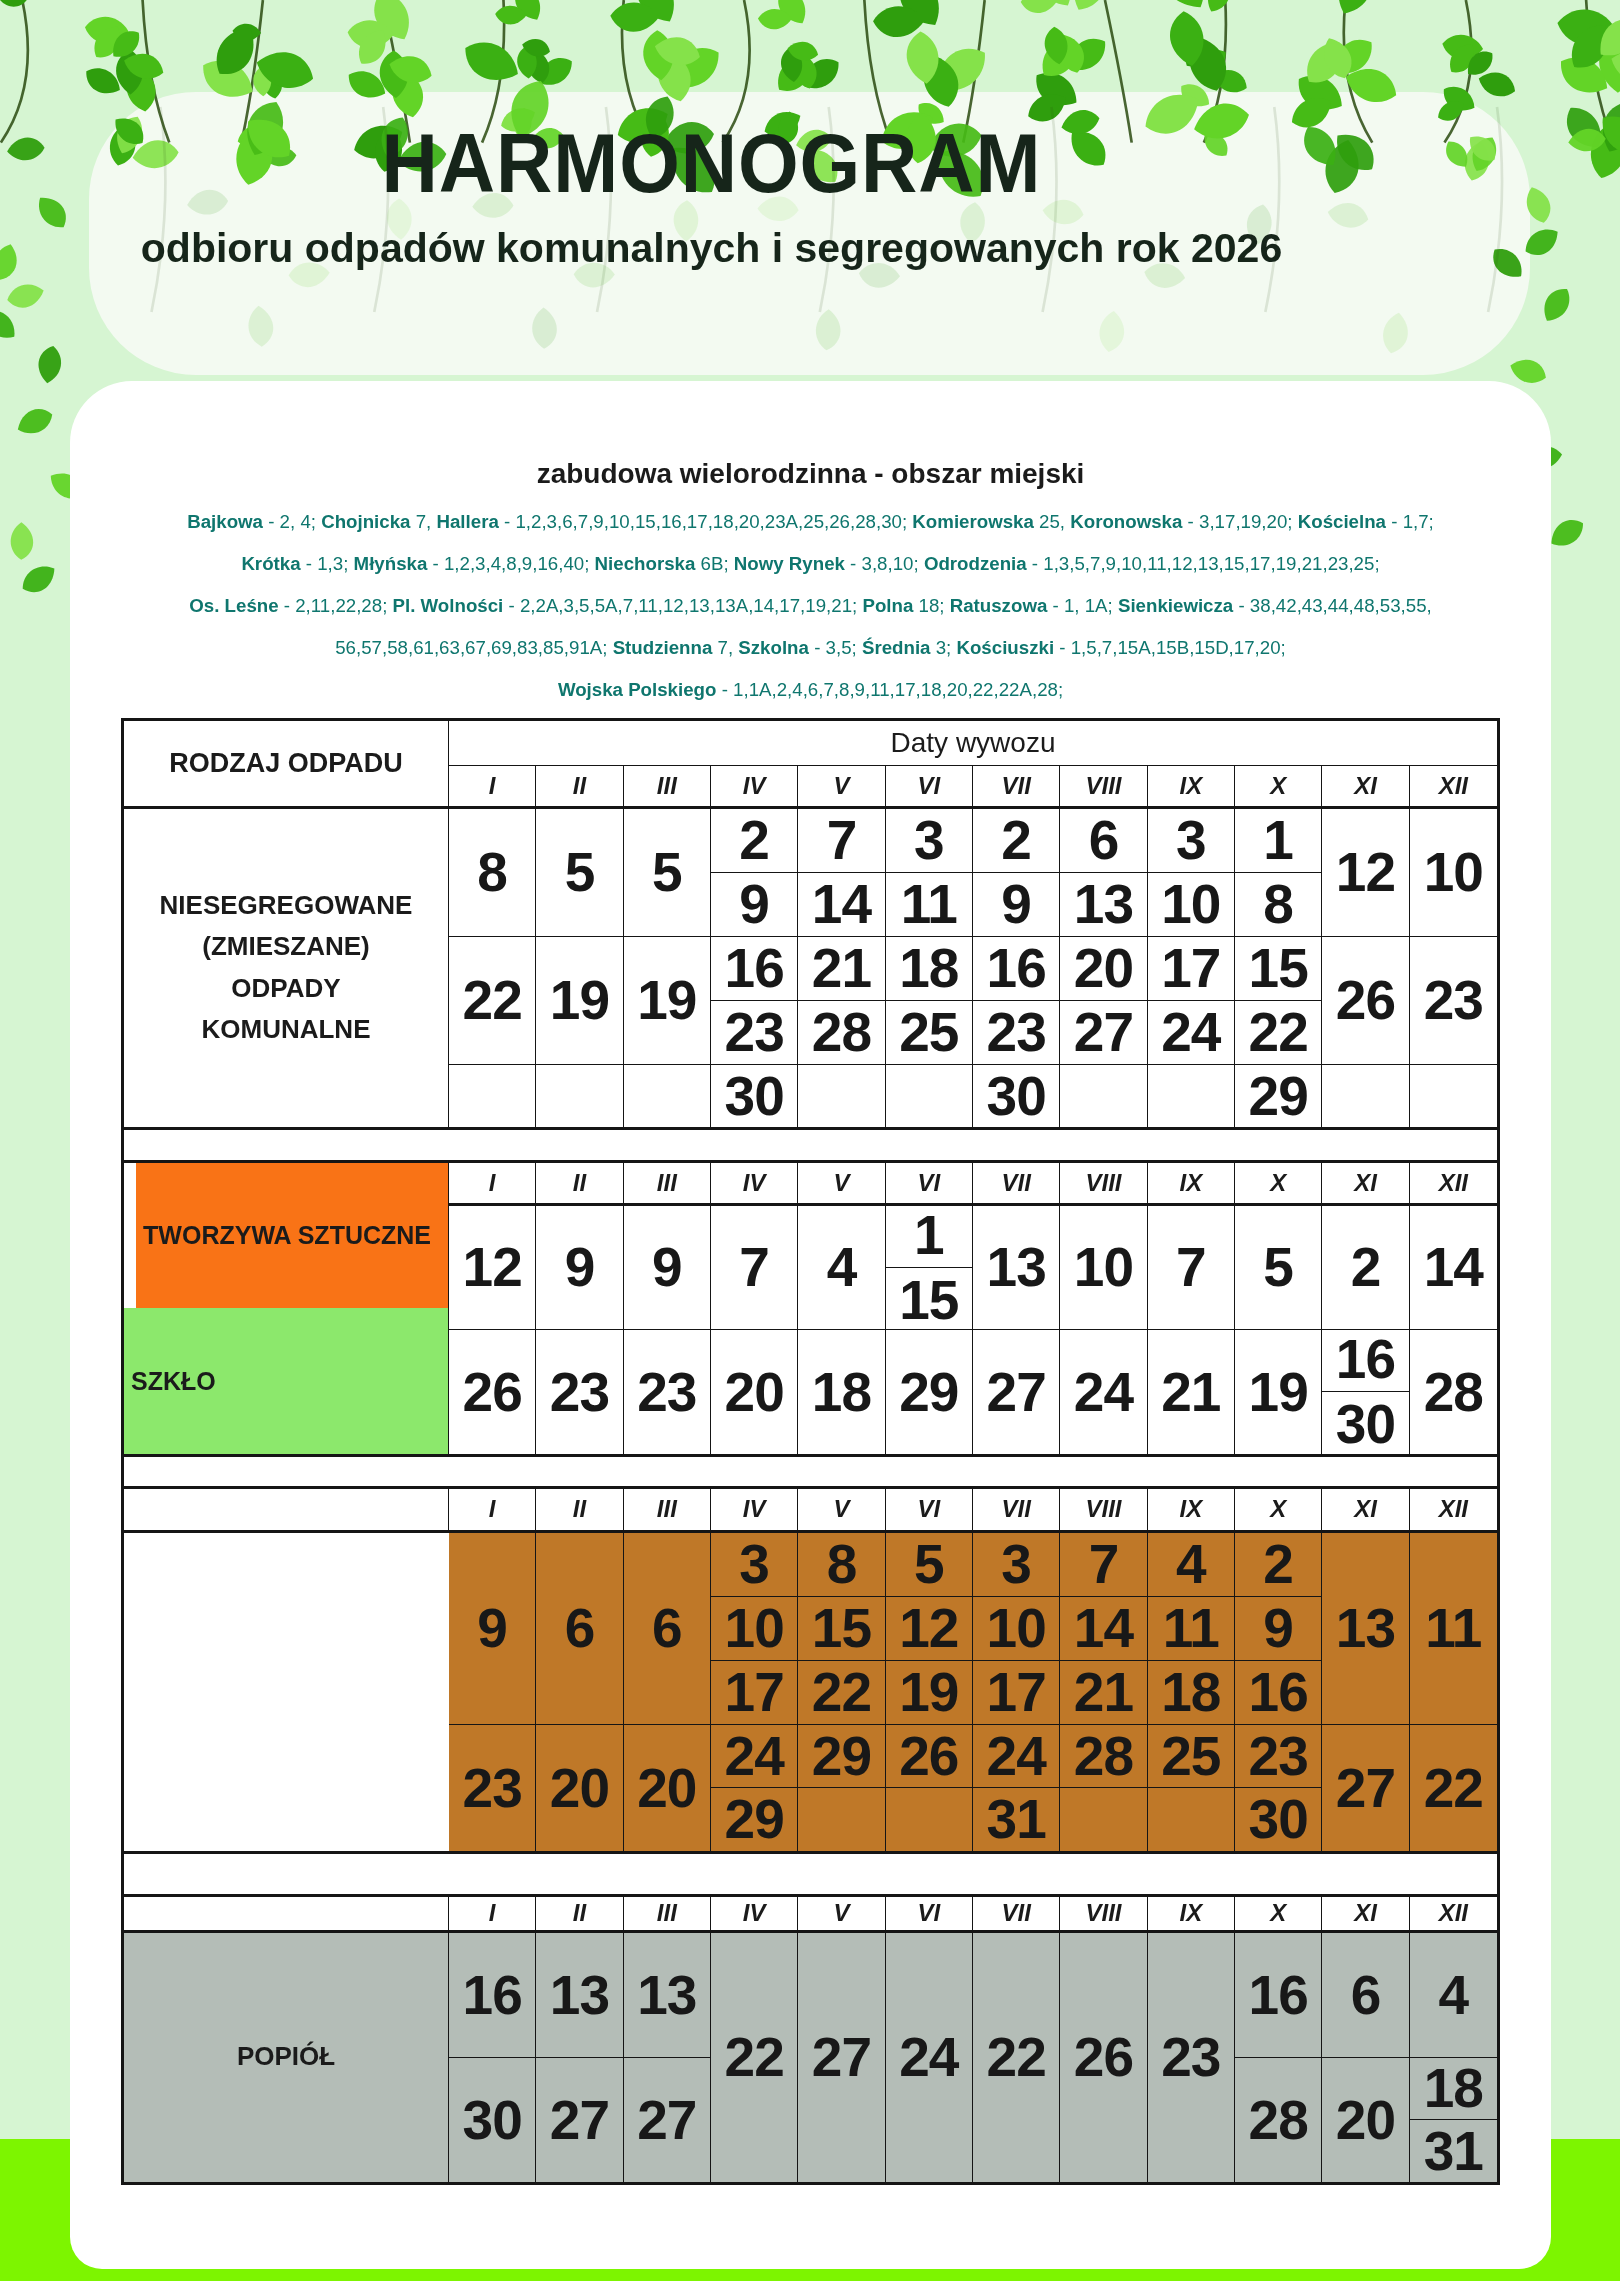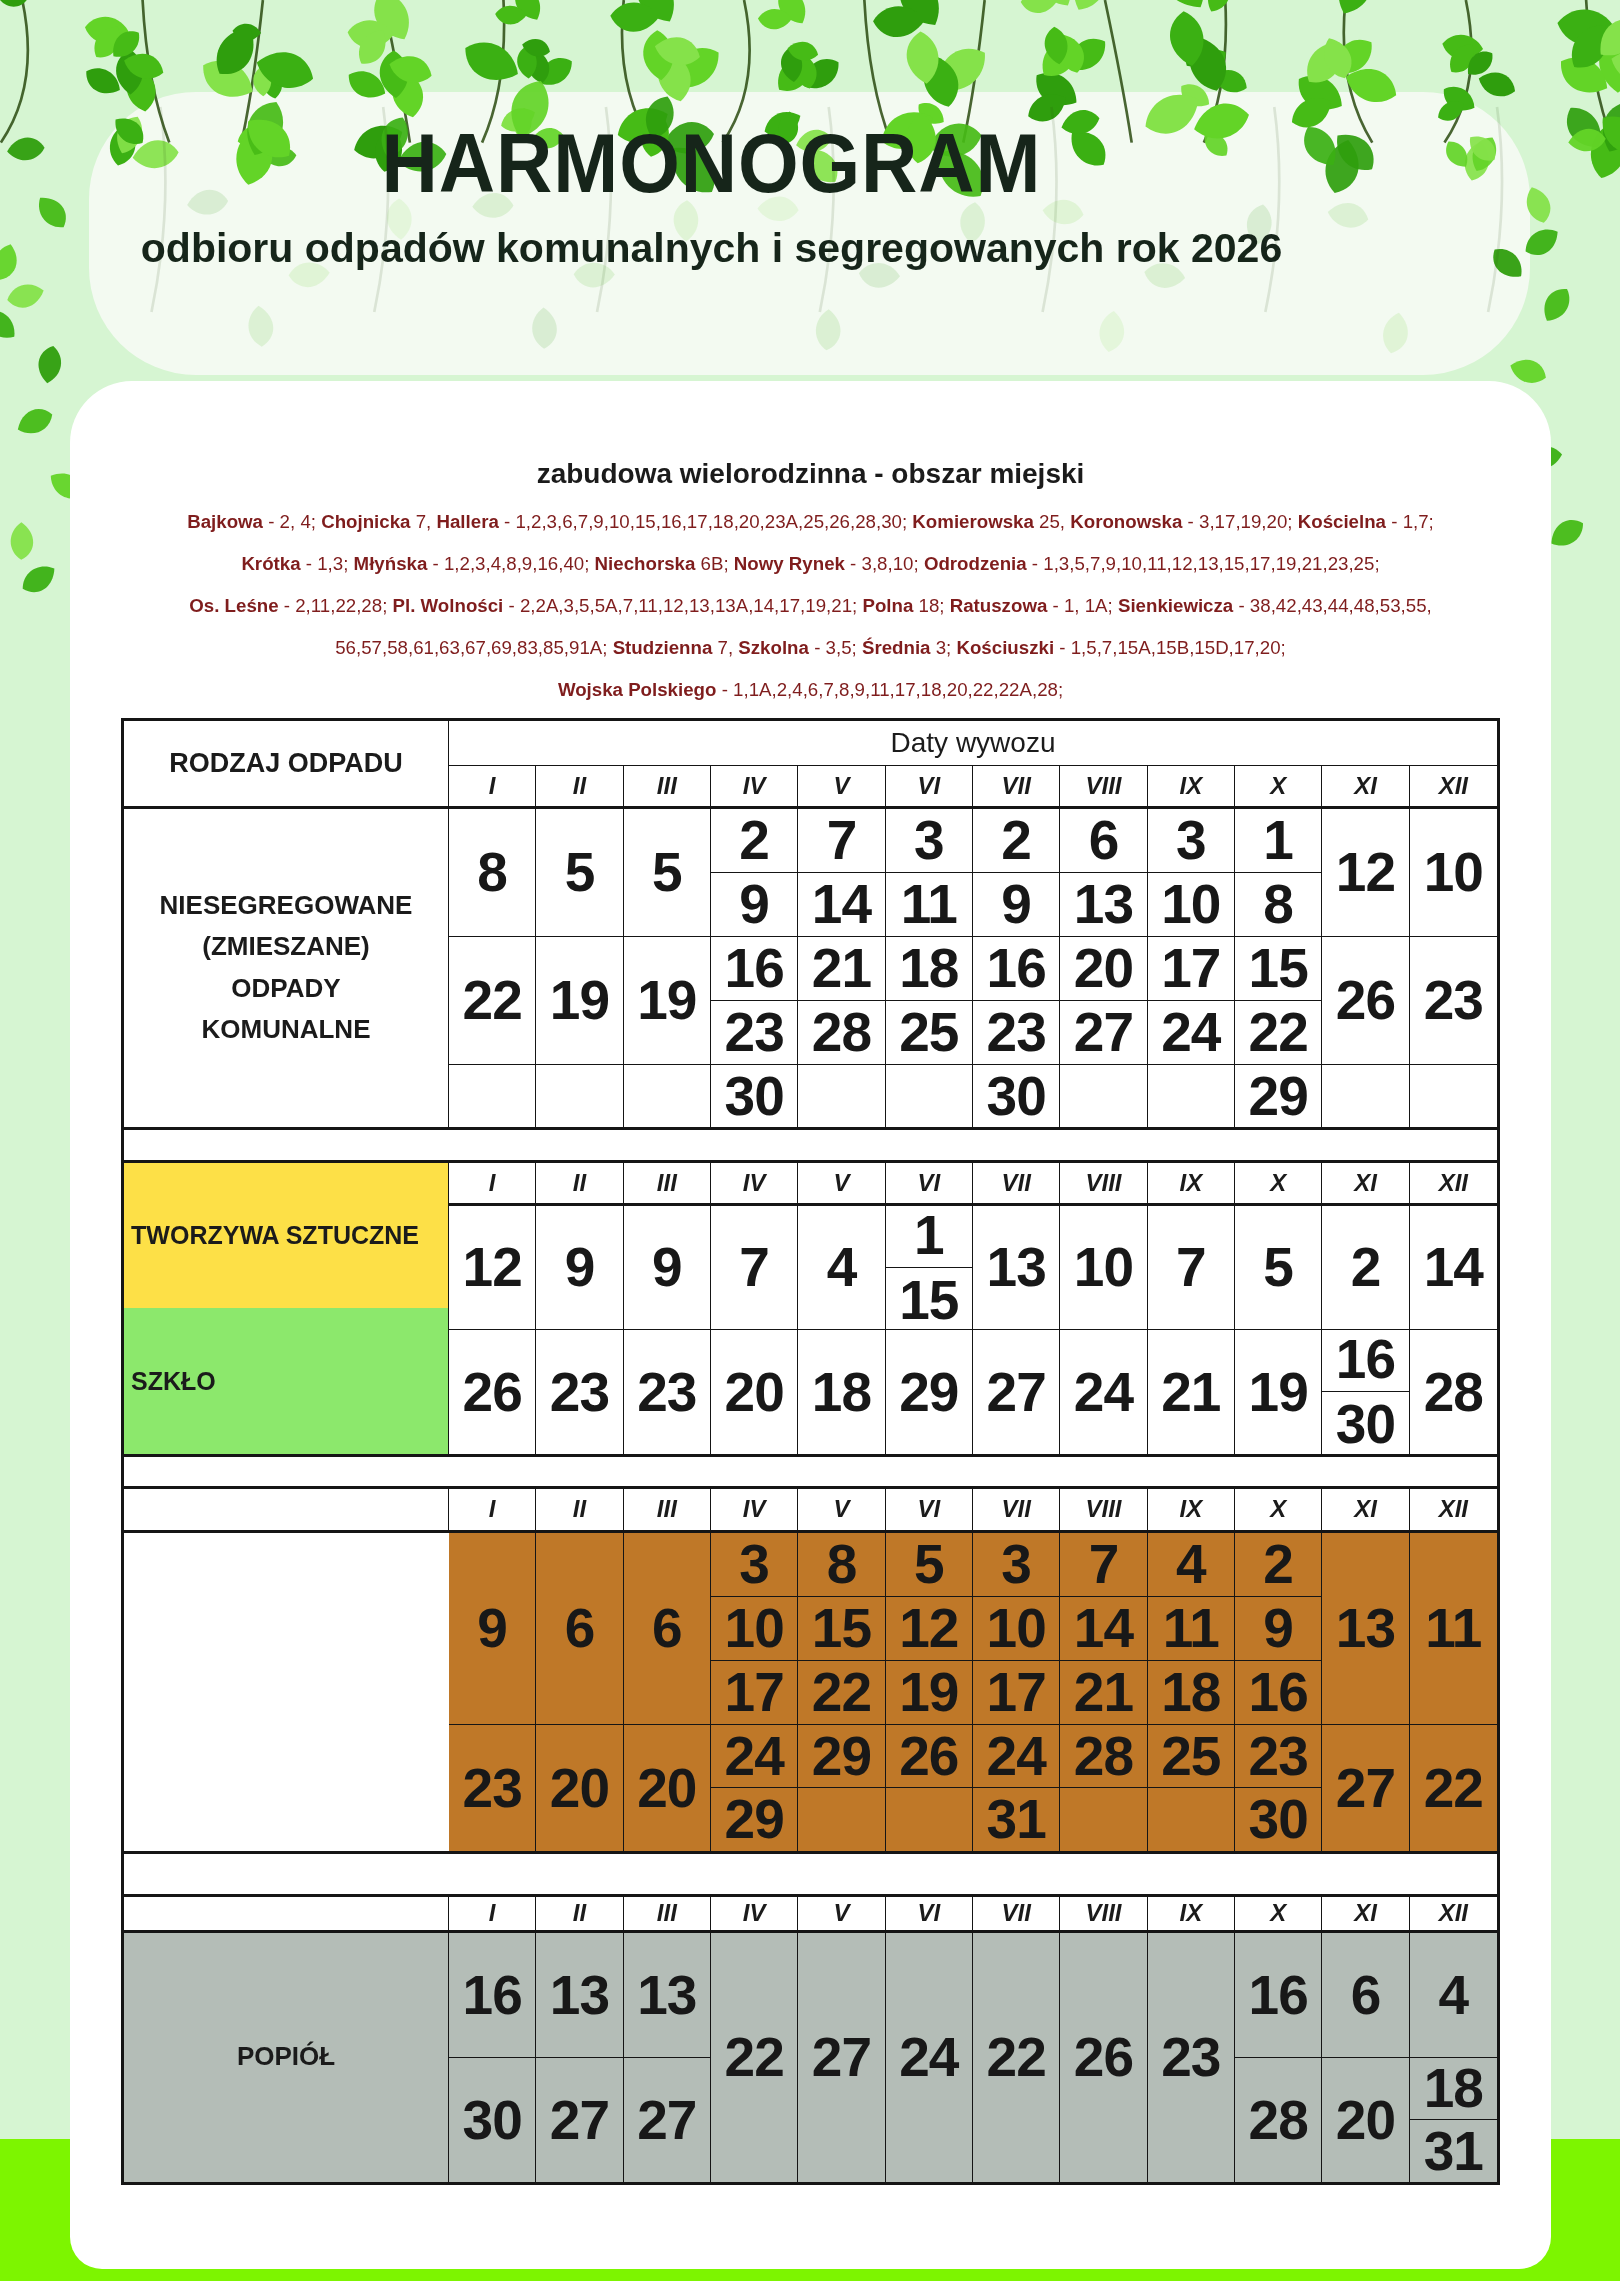--- a/index.html
+++ b/index.html
@@ -19,21 +19,21 @@
   .leaves{position:absolute;left:0;top:0;width:1620px;height:606px;z-index:3;pointer-events:none;}
 
   .titlewrap{position:absolute;left:0;top:114px;width:1423px;text-align:center;z-index:4;}
   .title{font-size:78px;font-weight:700;letter-spacing:0.9px;color:#16251a;transform:scaleY(1.08);transform-origin:top center;}
   .subtitle{margin-top:19.6px;font-size:41px;font-weight:700;color:#16251a;}
 
   .panel{position:absolute;left:70px;top:381px;width:1481px;height:1888px;background:#ffffff;
          border-radius:62px 62px 32px 32px;z-index:4;}
 
   .area-title{padding-top:77px;text-align:center;font-size:28px;font-weight:700;}
-  .streets{margin-top:10.7px;text-align:center;font-size:18.7px;line-height:42px;color:#7f1d1d;}
+  .streets{margin-top:10.7px;text-align:center;font-size:18.7px;line-height:42px;color:#0f766e;}
   .streets b{font-weight:700;}
   .streets span{font-weight:400;}
 
   .tables{width:1379px;margin:7.1px auto 0 auto;}
   .wtable{display:grid;grid-template-columns:325px repeat(12,1fr);
           border:3.6px solid var(--ink2);background:#fff;box-sizing:border-box;}
   .cell{border-right:1.8px solid var(--ink2);border-bottom:1.8px solid var(--ink2);
         display:flex;align-items:center;justify-content:center;box-sizing:border-box;min-width:0;}
   .thickb{border-bottom-width:3.6px;}
   .norb{border-right:none;}
@@ -327,21 +327,21 @@
           <div class="cell num" style="grid-area: 3 / 12 / 5;">12</div>
           <div class="cell num" style="grid-area: 5 / 12 / 7;">26</div>
           <div class="cell num nobb" style="grid-area: 7 / 12 / 8;"></div>
           <div class="cell num norb" style="grid-area: 3 / 13 / 5;">10</div>
           <div class="cell num norb" style="grid-area: 5 / 13 / 7;">23</div>
           <div class="cell num norb nobb" style="grid-area: 7 / 13 / 8;"></div>
         </div>
         <div class="tgap" style="height: 30px;"></div>
         <div class="wtable" style="grid-template-rows: 43px 124px 124px;">
           <div class="cell lab2 nobb" style="grid-area: 1 / 1 / 4;">
-            <div class="stripe" style="background: #fde047;">TWORZYWA SZTUCZNE</div>
+            <div class="stripe" style="background: #f97316; margin-left: 12px;">TWORZYWA SZTUCZNE</div>
             <div class="stripe" style="background: rgb(140, 232, 108);">SZKŁO</div>
           </div>
           <div class="cell mon thickb" style="grid-area: 1 / 2;">I</div>
           <div class="cell mon thickb" style="grid-area: 1 / 3;">II</div>
           <div class="cell mon thickb" style="grid-area: 1 / 4;">III</div>
           <div class="cell mon thickb" style="grid-area: 1 / 5;">IV</div>
           <div class="cell mon thickb" style="grid-area: 1 / 6;">V</div>
           <div class="cell mon thickb" style="grid-area: 1 / 7;">VI</div>
           <div class="cell mon thickb" style="grid-area: 1 / 8;">VII</div>
           <div class="cell mon thickb" style="grid-area: 1 / 9;">VIII</div>

